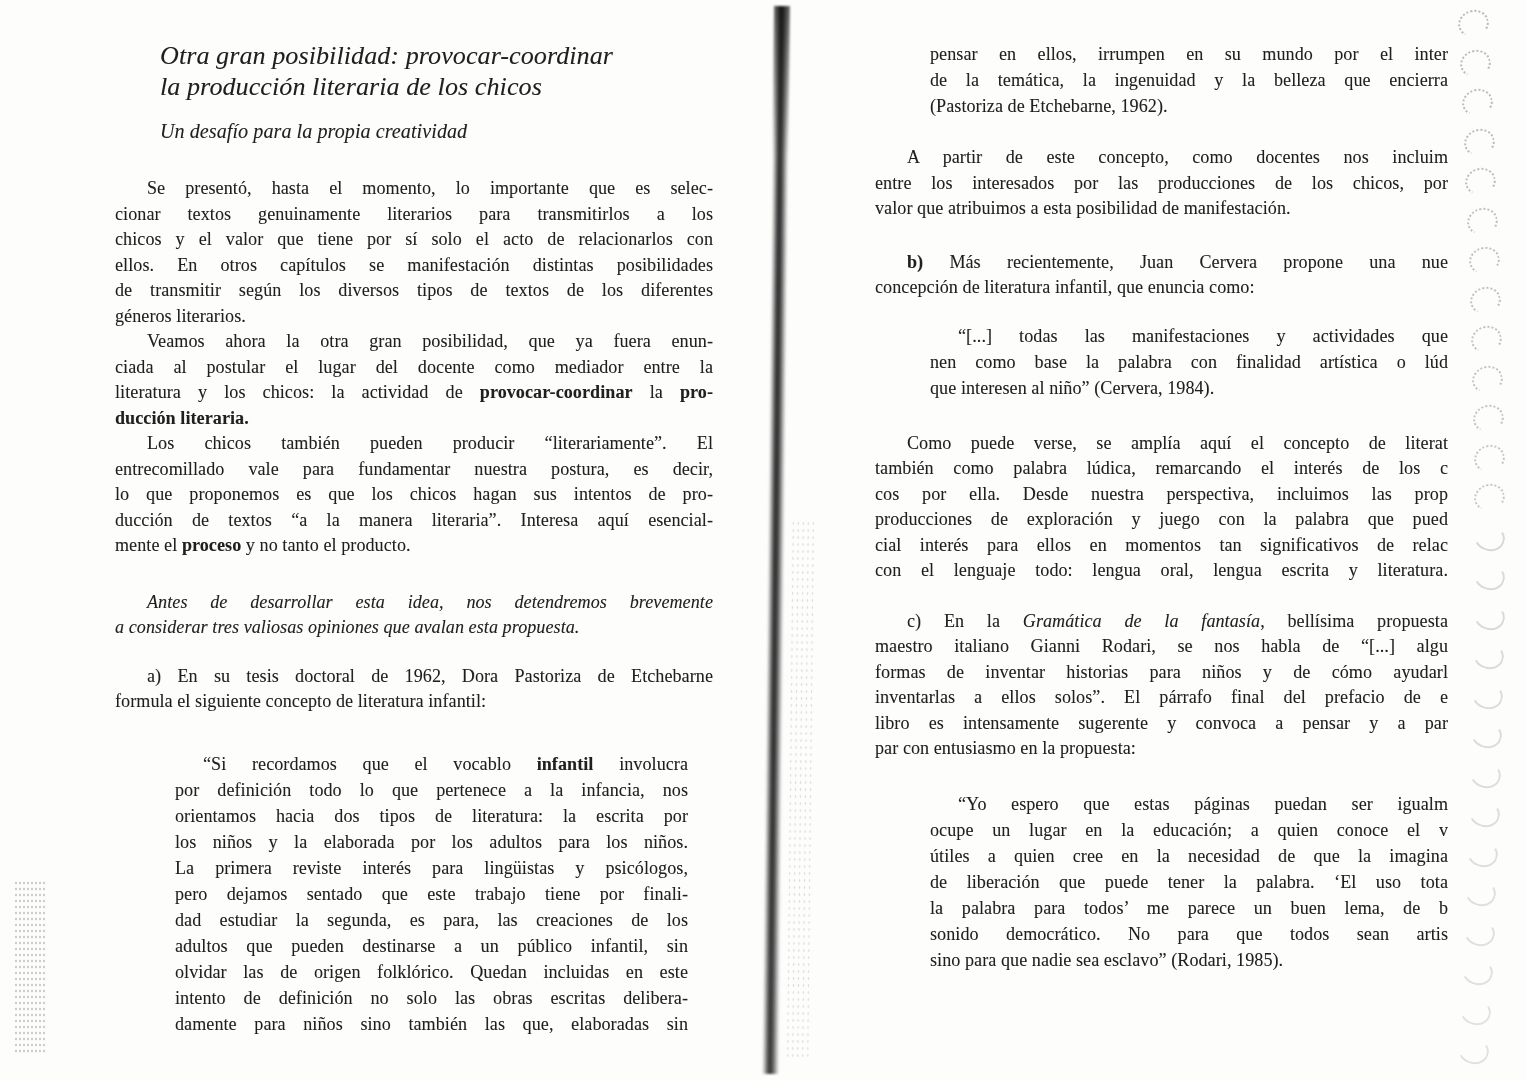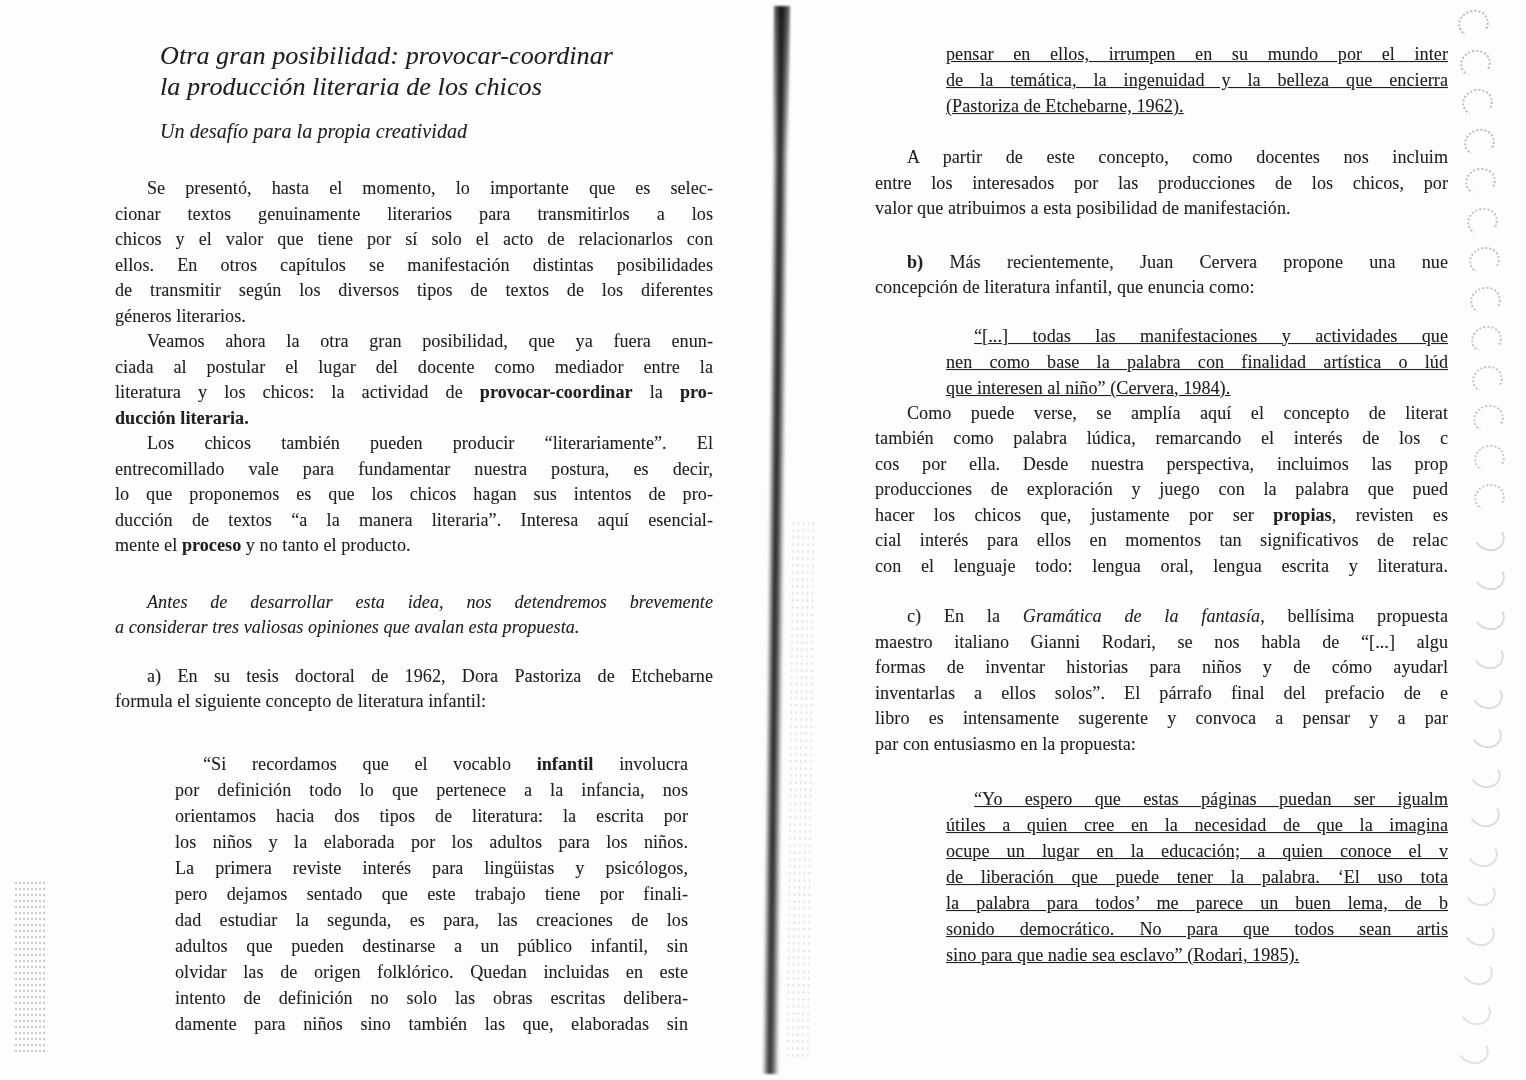--- a/index.html
+++ b/index.html
@@ -28,21 +28,21 @@
   .i{font-style:italic;}
 
   .heading .ln{font-style:italic;font-size:26px;line-height:31px;height:31px;}
   .heading{padding-left:45px;}
   .subheading{padding-left:45px;}
   .subheading .ln{font-style:italic;font-size:20px;line-height:26px;height:26px;}
 
   .quote .ln{line-height:26px;height:26px;}
   .quote .ln.ind{text-indent:28px;}
   .page-left .quote{margin-left:60px;margin-right:25px;}
-  .page-right .quote{margin-left:71px;text-decoration:underline;}
+  .page-right .quote{margin-left:55px;}
 
   
   .gutter{
     position:absolute;left:774px;top:6px;height:1068px;width:16px;
     background:
       linear-gradient(to bottom, rgba(5,5,5,.55), rgba(5,5,5,0) 14%, rgba(5,5,5,0) 70%, rgba(150,150,150,.12)),
       linear-gradient(to right, rgba(30,30,30,0), rgba(28,28,28,.92) 40%, rgba(52,52,52,.95) 58%, rgba(90,90,90,0));
     filter:blur(.9px);
     transform:rotate(.62deg);
     transform-origin:top center;
@@ -175,39 +175,38 @@
     </div>
     <div class="block " style="margin-top: 28px;">
       <div class="ln ind j"><span class="b">b)</span><span> Más recientemente, Juan Cervera propone una nue</span></div>
       <div class="ln "><span>concepción de literatura infantil, que enuncia como:</span></div>
     </div>
     <div class="block quote" style="margin-top: 22px;">
       <div class="ln ind j"><span>“[...] todas las manifestaciones y actividades que</span></div>
       <div class="ln j"><span>nen como base la palabra con finalidad artística o lúd</span></div>
       <div class="ln "><span>que interesen al niño” (Cervera, 1984).</span></div>
     </div>
-    <div class="block " style="">
+    <div class="block " style="margin-top: 30px;">
       <div class="ln ind j"><span>Como puede verse, se amplía aquí el concepto de literat</span></div>
       <div class="ln j"><span>también como palabra lúdica, remarcando el interés de los c</span></div>
       <div class="ln j"><span>cos por ella. Desde nuestra perspectiva, incluimos las prop</span></div>
       <div class="ln j"><span>producciones de exploración y juego con la palabra que pued</span></div>
-      <div class="ln j"><span>hacer los chicos que, justamente por ser </span><span class="b">propias</span><span>, revisten es</span></div>
       <div class="ln j"><span>cial interés para ellos en momentos tan significativos de relac</span></div>
       <div class="ln j"><span>con el lenguaje todo: lengua oral, lengua escrita y literatura.</span></div>
     </div>
     <div class="block " style="margin-top: 25px;">
       <div class="ln ind j"><span>c) En la </span><span class="i">Gramática de la fantasía</span><span>, bellísima propuesta</span></div>
       <div class="ln j"><span>maestro italiano Gianni Rodari, se nos habla de “[...] algu</span></div>
       <div class="ln j"><span>formas de inventar historias para niños y de cómo ayudarl</span></div>
       <div class="ln j"><span>inventarlas a ellos solos”. El párrafo final del prefacio de e</span></div>
       <div class="ln j"><span>libro es intensamente sugerente y convoca a pensar y a par</span></div>
       <div class="ln "><span>par con entusiasmo en la propuesta:</span></div>
     </div>
     <div class="block quote" style="margin-top: 29px;">
       <div class="ln ind j"><span>“Yo espero que estas páginas puedan ser igualm</span></div>
+      <div class="ln j"><span>ocupe un lugar en la educación; a quien conoce el v</span></div>
       <div class="ln j"><span>útiles a quien cree en la necesidad de que la imagina</span></div>
-      <div class="ln j"><span>ocupe un lugar en la educación; a quien conoce el v</span></div>
       <div class="ln j"><span>de liberación que puede tener la palabra. ‘El uso tota</span></div>
       <div class="ln j"><span>la palabra para todos’ me parece un buen lema, de b</span></div>
       <div class="ln j"><span>sonido democrático. No para que todos sean artis</span></div>
       <div class="ln "><span>sino para que nadie sea esclavo” (Rodari, 1985).</span></div>
     </div>
   </div>
 
 </body></html>

